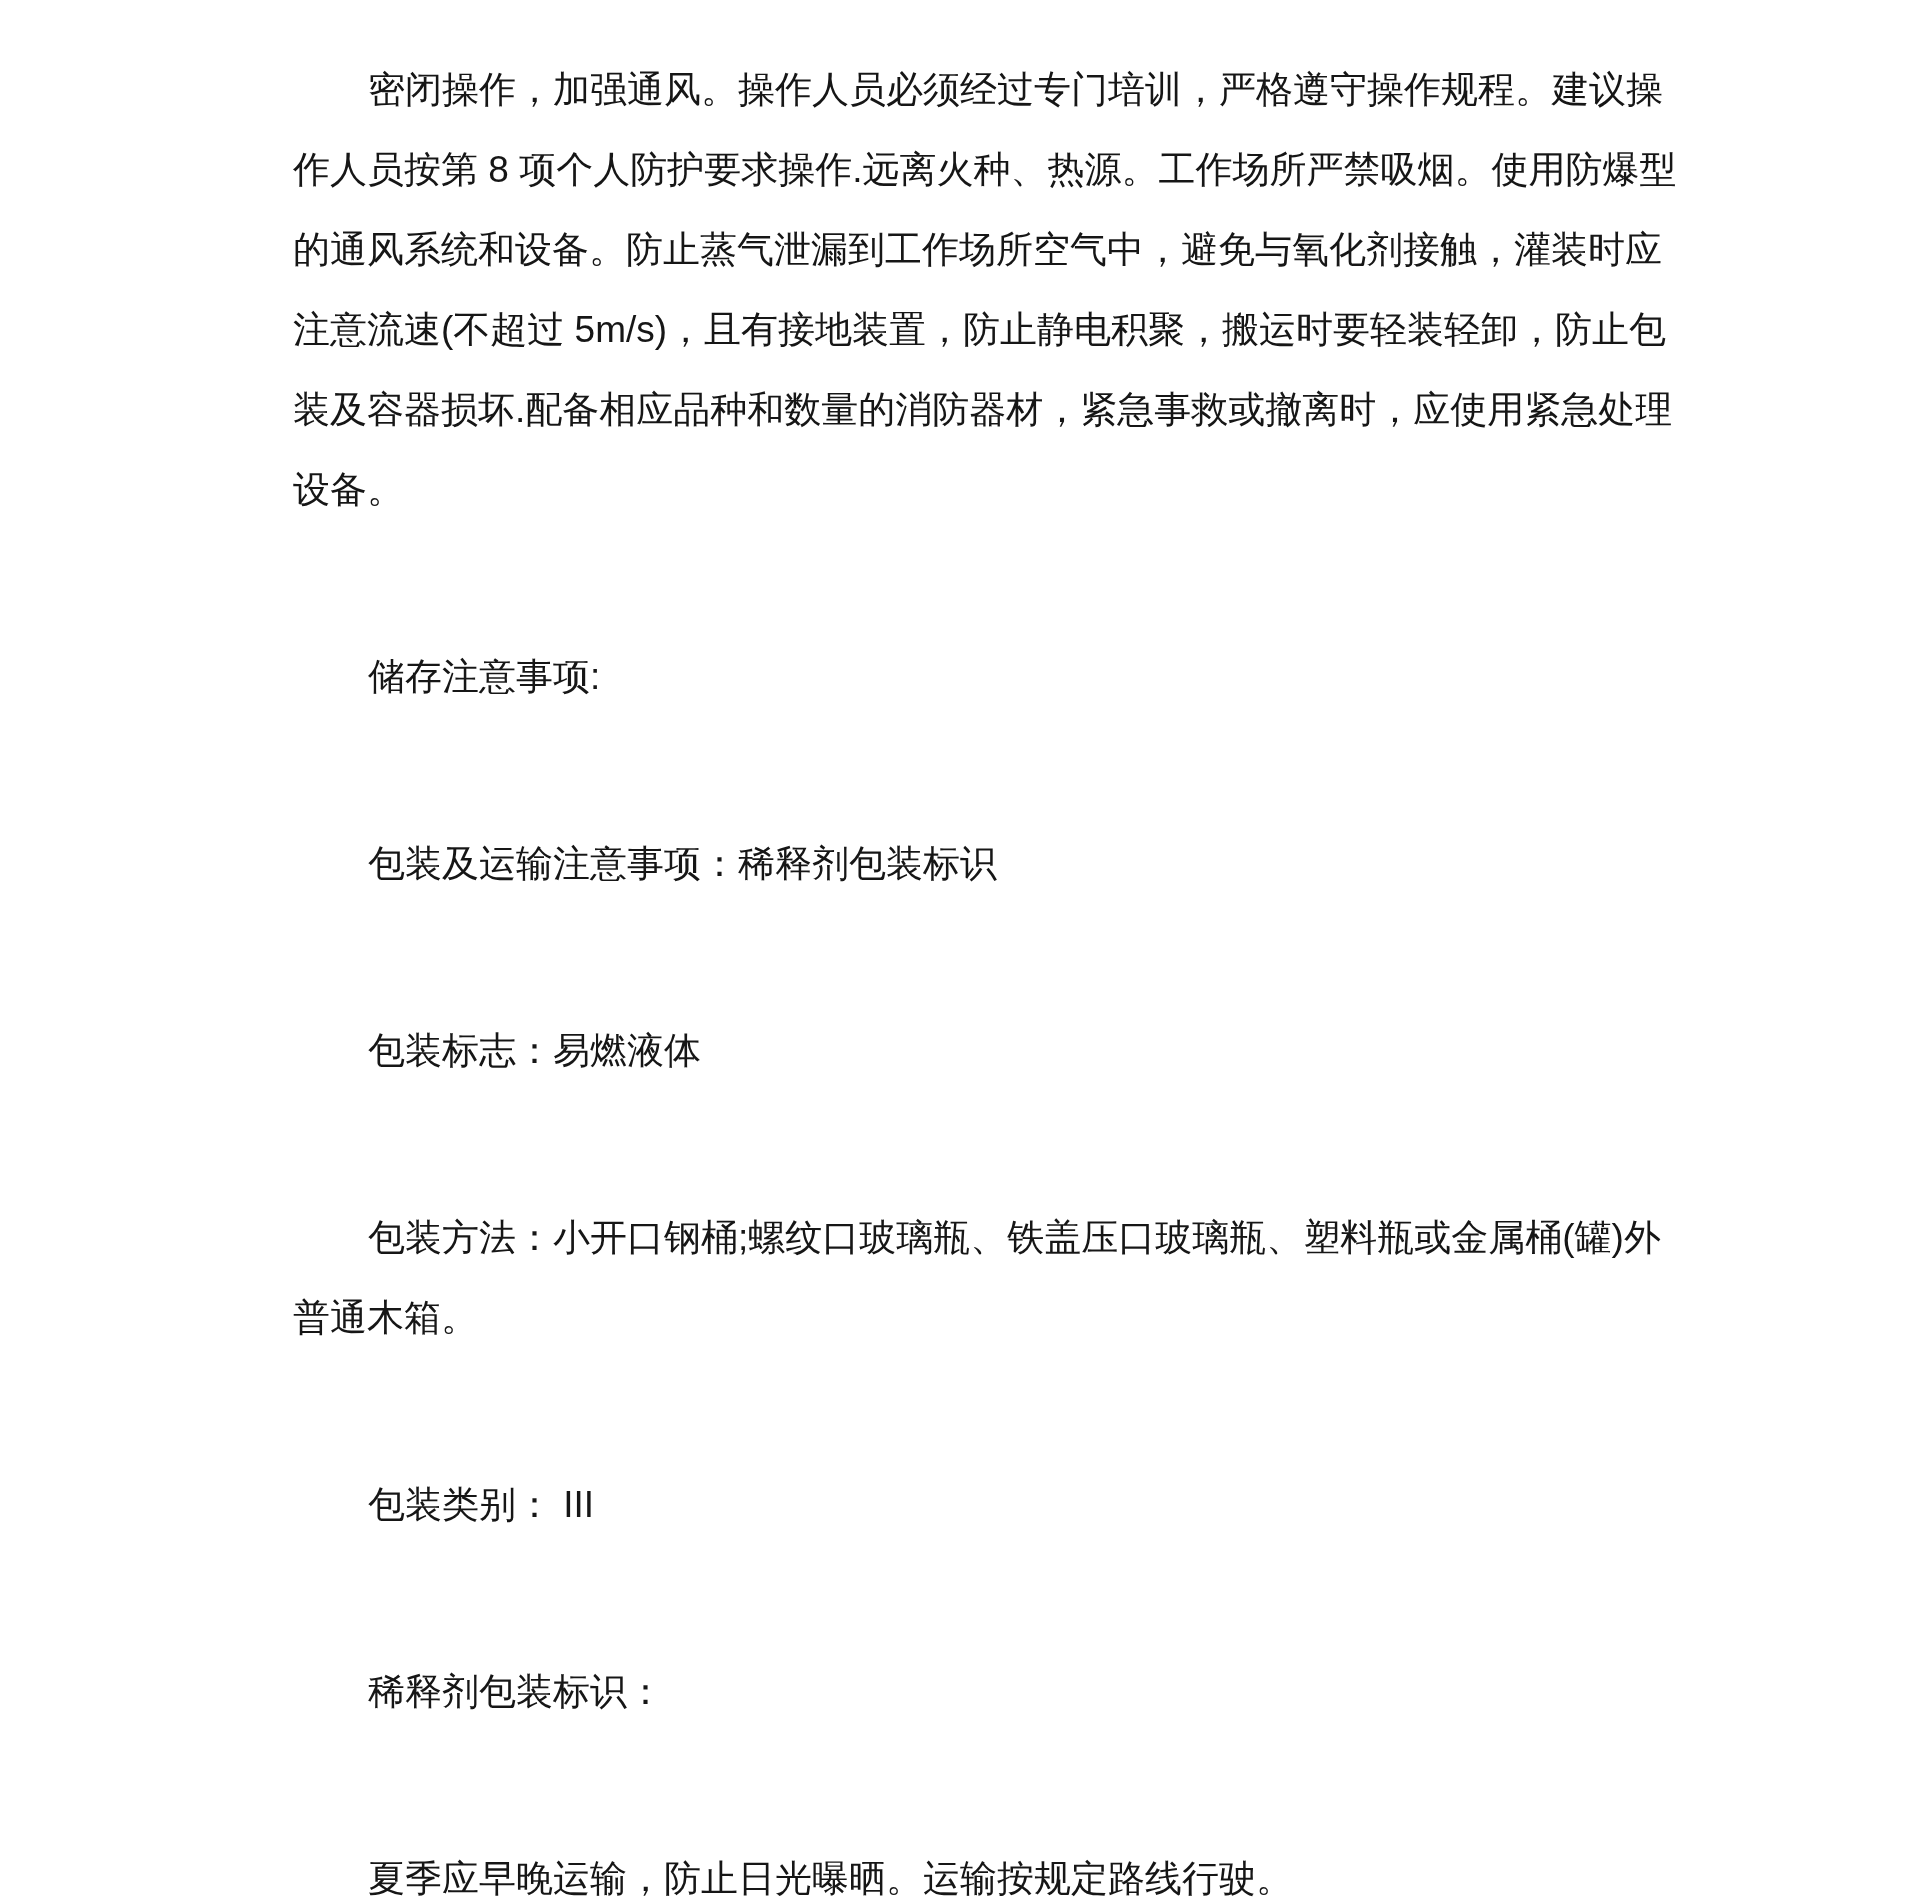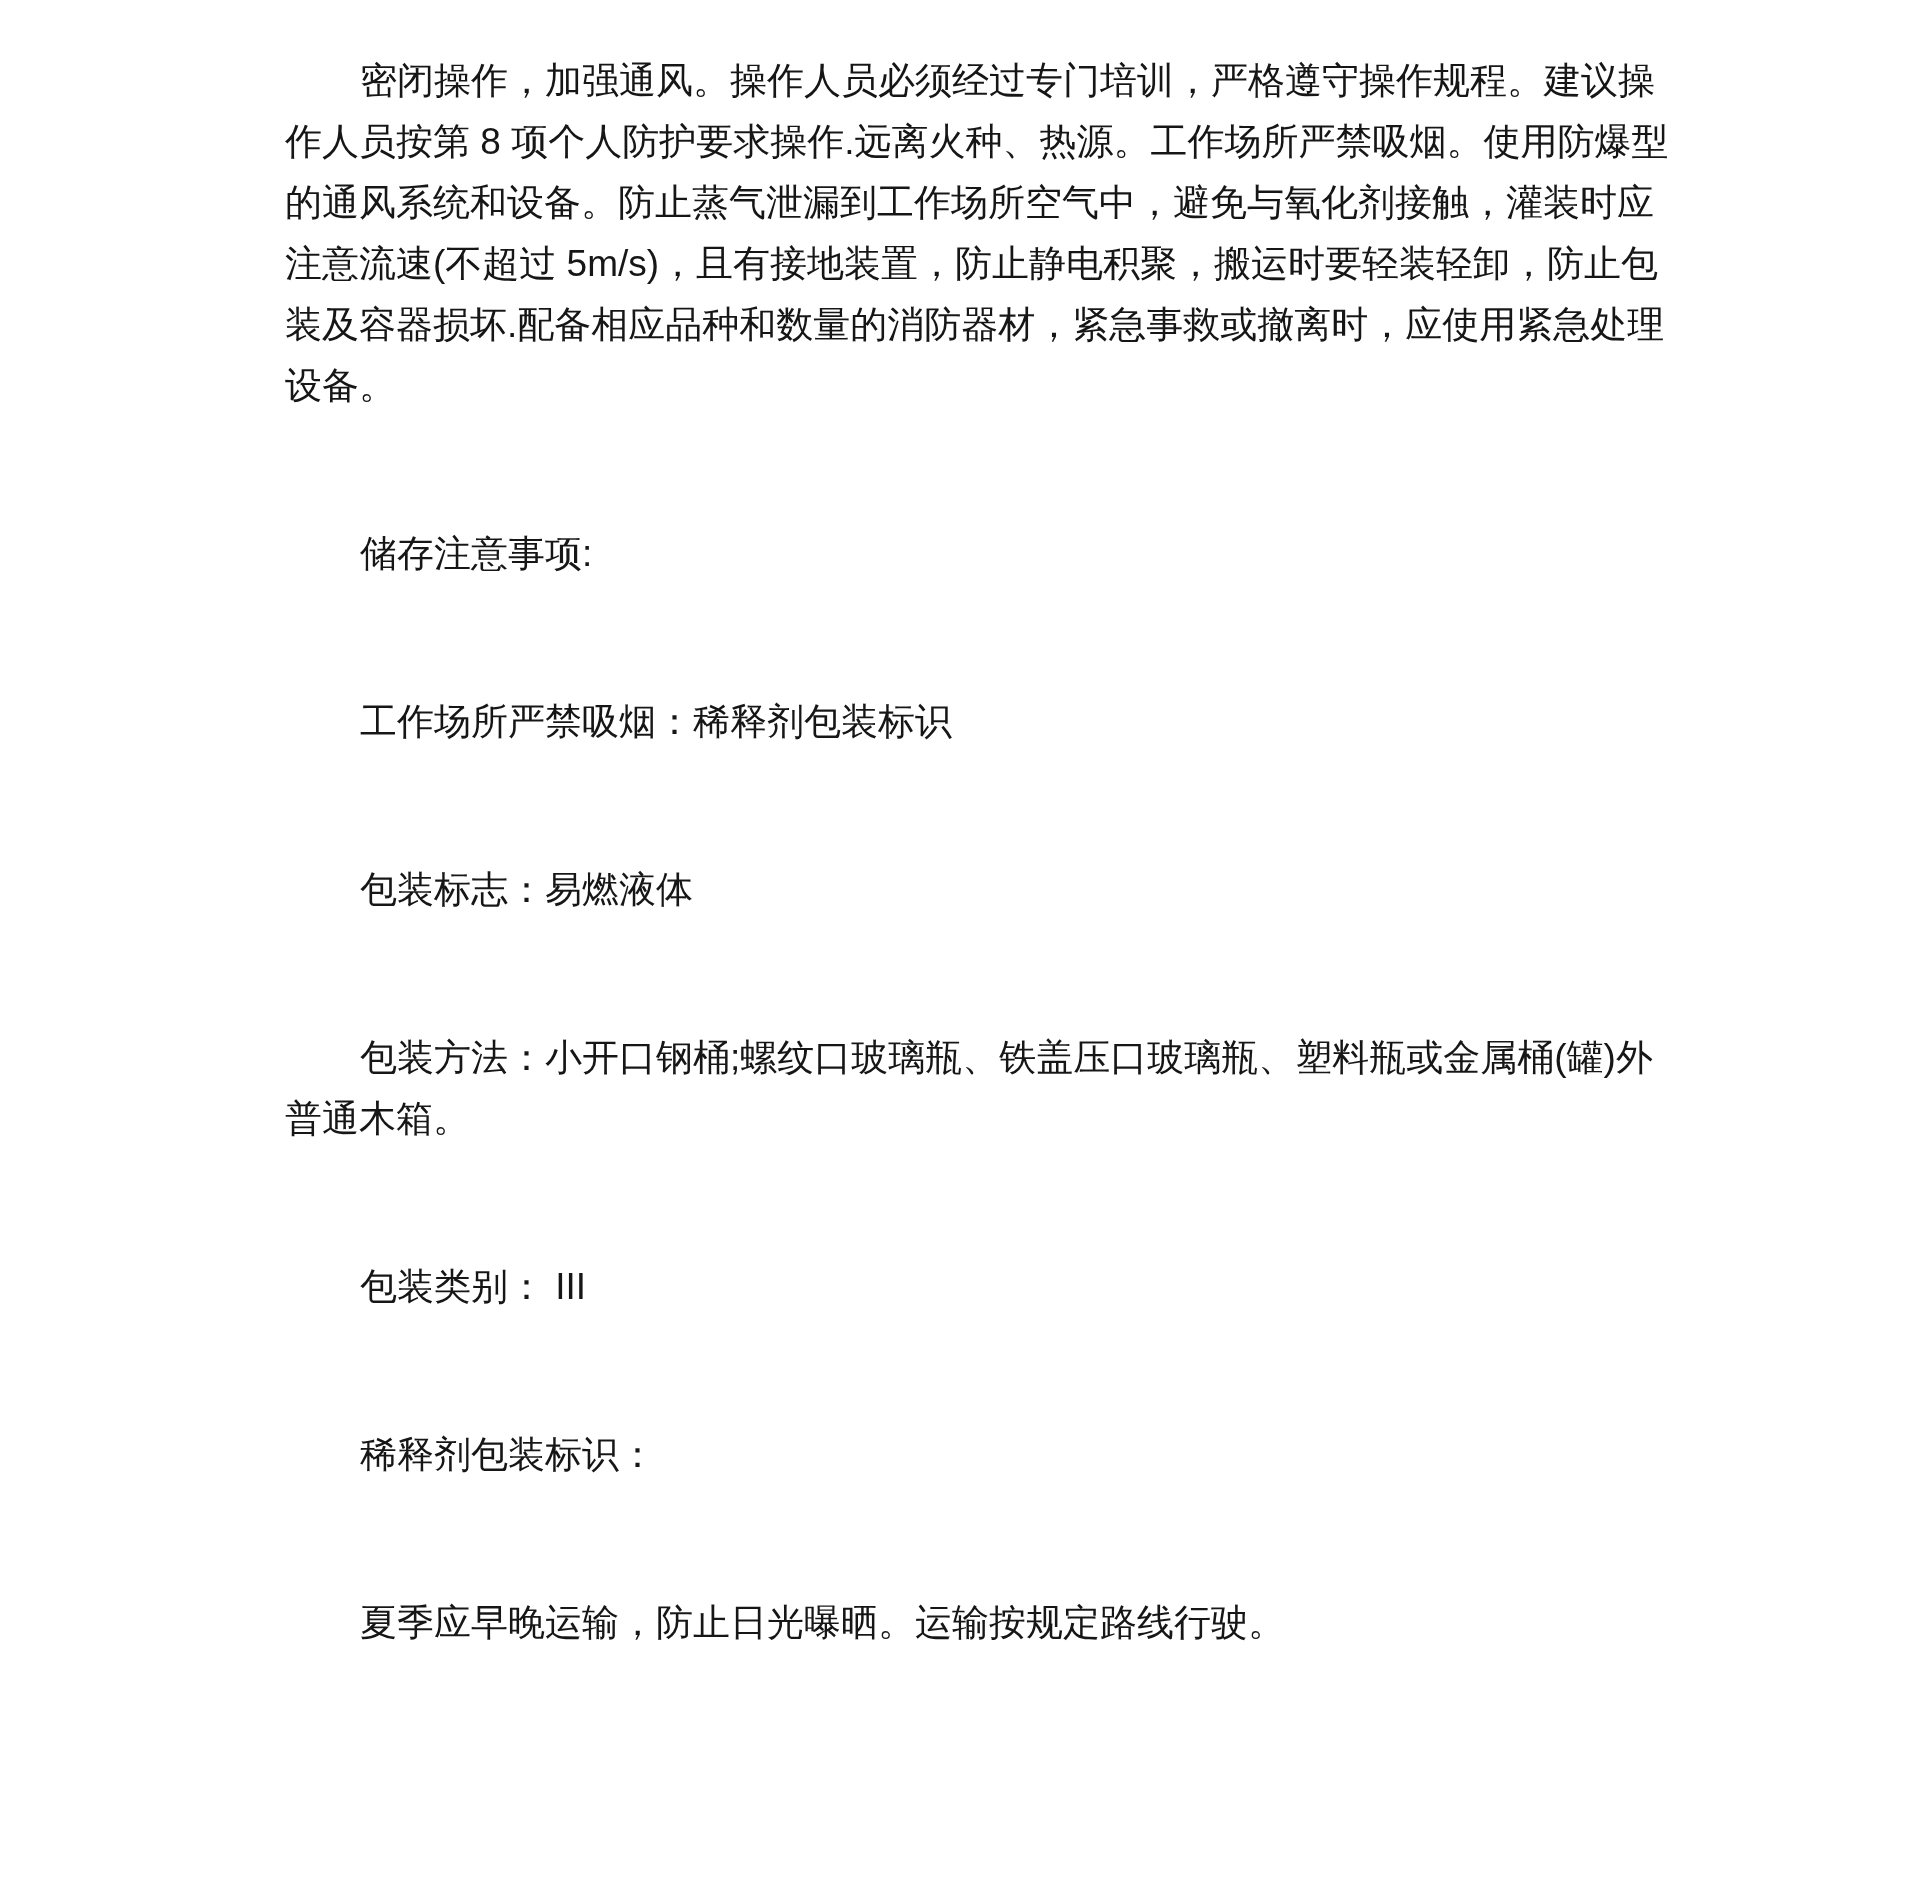--- a/index.html
+++ b/index.html
@@ -16,23 +16,23 @@
     color: #161616;
   }
   .doc {
     box-sizing: border-box;
     width: 1930px;
     height: 1901px;
     padding: 50px 280px 0 285px;
     background: #ffffff;
   }
   .para {
-    margin: 0 0 107px 0;
+    margin: 0 0 107px 8px;
     font-size: 37px;
-    line-height: 61px;
+    line-height: 80px;
     font-weight: 400;
     letter-spacing: 0;
     text-indent: 75px;       
     white-space: pre;        
     color: #161616;
   }
 </style>
 </head>
 <body>
 
@@ -40,21 +40,21 @@
   <p class="para">密闭操作，加强通风。操作人员必须经过专门培训，严格遵守操作规程。建议操
 作人员按第 8 项个人防护要求操作.远离火种、热源。工作场所严禁吸烟。使用防爆型
 的通风系统和设备。防止蒸气泄漏到工作场所空气中，避免与氧化剂接触，灌装时应
 注意流速(不超过 5m/s)，且有接地装置，防止静电积聚，搬运时要轻装轻卸，防止包
 装及容器损坏.配备相应品种和数量的消防器材，紧急事救或撤离时，应使用紧急处理
 设备。</p>
 
   <p class="para">储存注意事项:</p>
 
 
-  <p class="para">工作场所严禁吸烟：稀释剂包装标识</p>
+  <p class="para">包装及运输注意事项：稀释剂包装标识</p>
 
   <p class="para">包装标志：易燃液体</p>
 
   <p class="para">包装方法：小开口钢桶;螺纹口玻璃瓶、铁盖压口玻璃瓶、塑料瓶或金属桶(罐)外
 普通木箱。</p>
 
   <p class="para">包装类别： III</p>
 
   <p class="para">稀释剂包装标识：</p>
 

